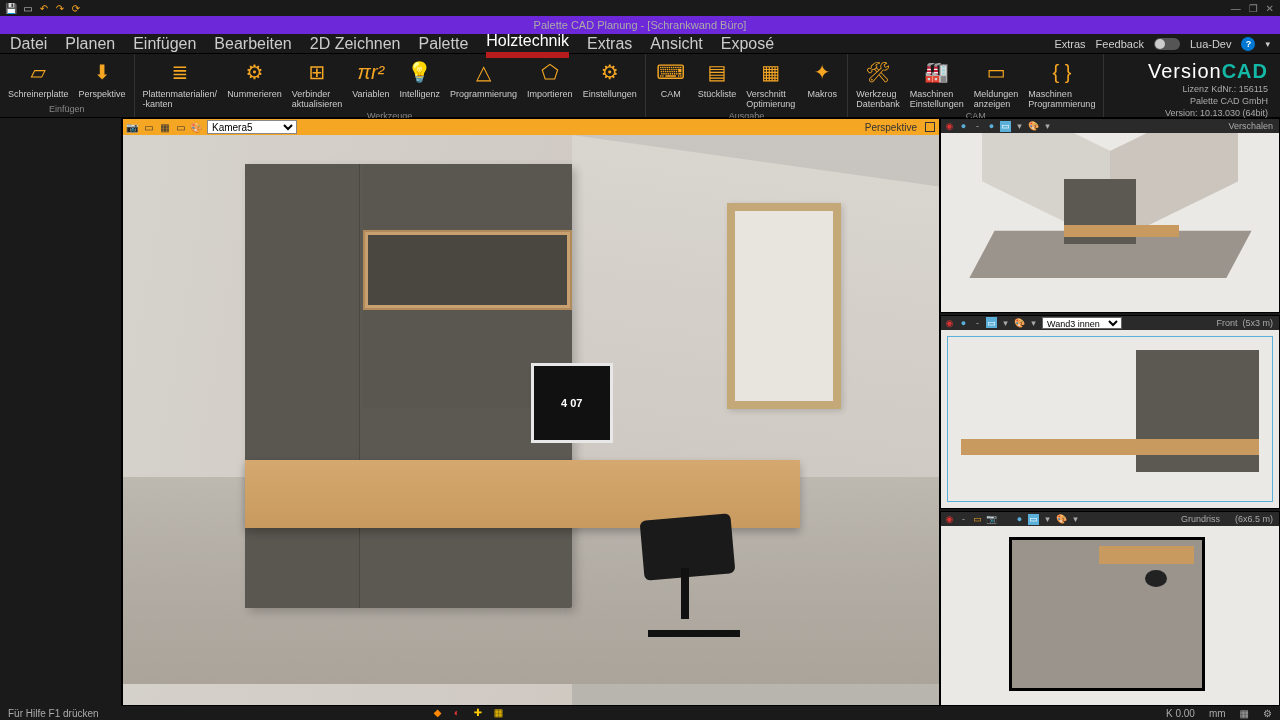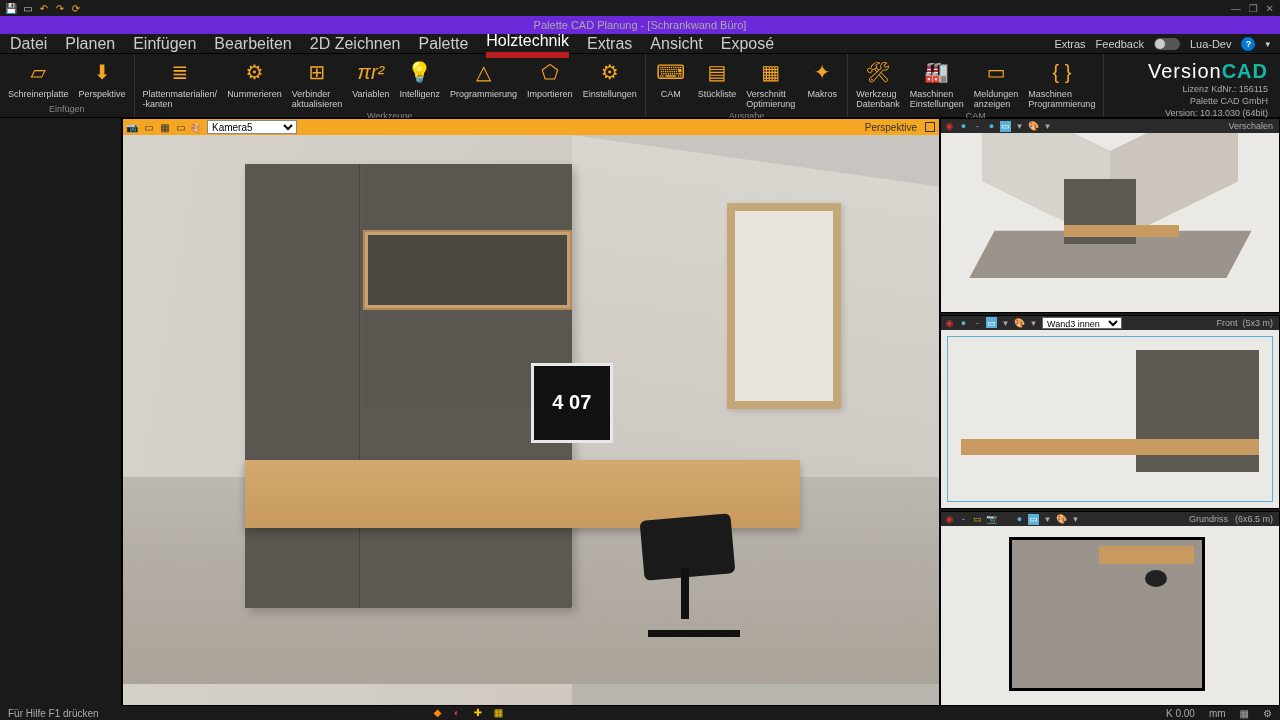--- a/index.html
+++ b/index.html
@@ -42,21 +42,21 @@
 .wall-left{position:absolute;left:0;top:0;width:55%;height:100%;background:linear-gradient(100deg,#d6d2cc 0%,#cfc9c2 100%)}
 .wall-right{position:absolute;right:0;top:0;width:45%;height:75%;background:linear-gradient(180deg,#d9d5cf 0%,#cbc5be 100%);transform:skewY(8deg);transform-origin:left top}
 .floor{position:absolute;left:0;bottom:0;width:100%;height:40%;background:linear-gradient(180deg,#bdb8b0 0%,#aaa49b 100%);transform:perspective(600px) rotateX(50deg);transform-origin:top}
 .cabinet{position:absolute;left:15%;top:5%;width:40%;height:78%;background:#5c5852;border-radius:2px;box-shadow:4px 4px 10px rgba(0,0,0,.2)}
 .cab-doors{position:absolute;left:0;top:0;width:35%;height:100%;background:#5a5650;border-right:1px solid #4a4640}
 .cab-shelf{position:absolute;right:0;top:15%;width:64%;height:18%;background:#c9a06f;border:2px solid #b08a5a}
 .cab-shelf-inner{position:absolute;inset:3px;background:#4a4640}
 .cab-upper{position:absolute;right:0;top:0;width:64%;height:15%;background:#5a5650}
 .cab-mid{position:absolute;right:0;top:33%;width:64%;height:22%;background:#5a5650}
 .desk{position:absolute;left:15%;top:57%;width:68%;height:12%;background:linear-gradient(180deg,#d4a86f 0%,#c89a5f 100%);box-shadow:0 4px 8px rgba(0,0,0,.25)}
-.monitor{position:absolute;left:50%;top:40%;width:10%;height:14%;background:#111;border:3px solid #e8e8e8;display:flex;align-items:center;justify-content:center;color:#fff;font-size:20px;font-weight:bold}
+.monitor{position:absolute;left:50%;top:40%;width:10%;height:14%;background:#111;border:3px solid #e8e8e8;display:flex;align-items:center;justify-content:center;color:#fff;font-size:11px;font-weight:bold}
 .chair{position:absolute;left:62%;top:58%;width:16%;height:30%}
 .chair-seat{position:absolute;left:10%;top:30%;width:70%;height:35%;background:#1a1a1a;border-radius:6px;transform:rotate(-5deg)}
 .chair-leg{position:absolute;left:40%;top:60%;width:6%;height:30%;background:#111}
 .chair-base{position:absolute;left:15%;bottom:0;width:70%;height:4%;background:#111}
 .picture{position:absolute;right:12%;top:12%;width:14%;height:36%;background:#e8e5df;border:8px solid #c4a878;box-shadow:2px 2px 6px rgba(0,0,0,.15)}
 .right-panels{width:340px;display:flex;flex-direction:column;gap:2px;background:#1a1a1a}
 .mini-vp{flex:1;display:flex;flex-direction:column;border:1px solid #000;background:#2a2a2a}
 .mini-header{height:14px;background:#2a2a2a;display:flex;align-items:center;padding:0 3px;gap:3px;font-size:9px;color:#aaa}
 .mini-header .mini-icon{width:11px;height:11px;display:flex;align-items:center;justify-content:center;font-size:9px;cursor:pointer}
 .mini-header .spacer{flex:1}
@@ -328,21 +328,21 @@
         <span class="mini-icon" style="color:#f5a623">▭</span>
         <span class="mini-icon">📷</span>
         <span class="mini-icon"> </span>
         <span class="mini-icon" style="color:#5ab0d8">●</span>
         <span class="mini-icon" style="background:#5ab0d8;color:#fff">▭</span>
         <span class="mini-icon">▾</span>
         <span class="mini-icon">🎨</span>
         <span class="mini-icon">▾</span>
         <span class="spacer"></span>
         <span>Grundriss</span>
-        <span style="margin-left:4px">(6x6.5 m)</span>
+        <span style="margin-left:12px">(6x6.5 m)</span>
         <span class="vp-sq" style="border-color:#888"></span>
       </div>
       <div class="mini-canvas" style="background:#ebe9e5">
         <div class="plan-canvas">
           <div class="plan-desk"></div>
           <div class="plan-chair"></div>
         </div>
       </div>
     </div>
   </div>

